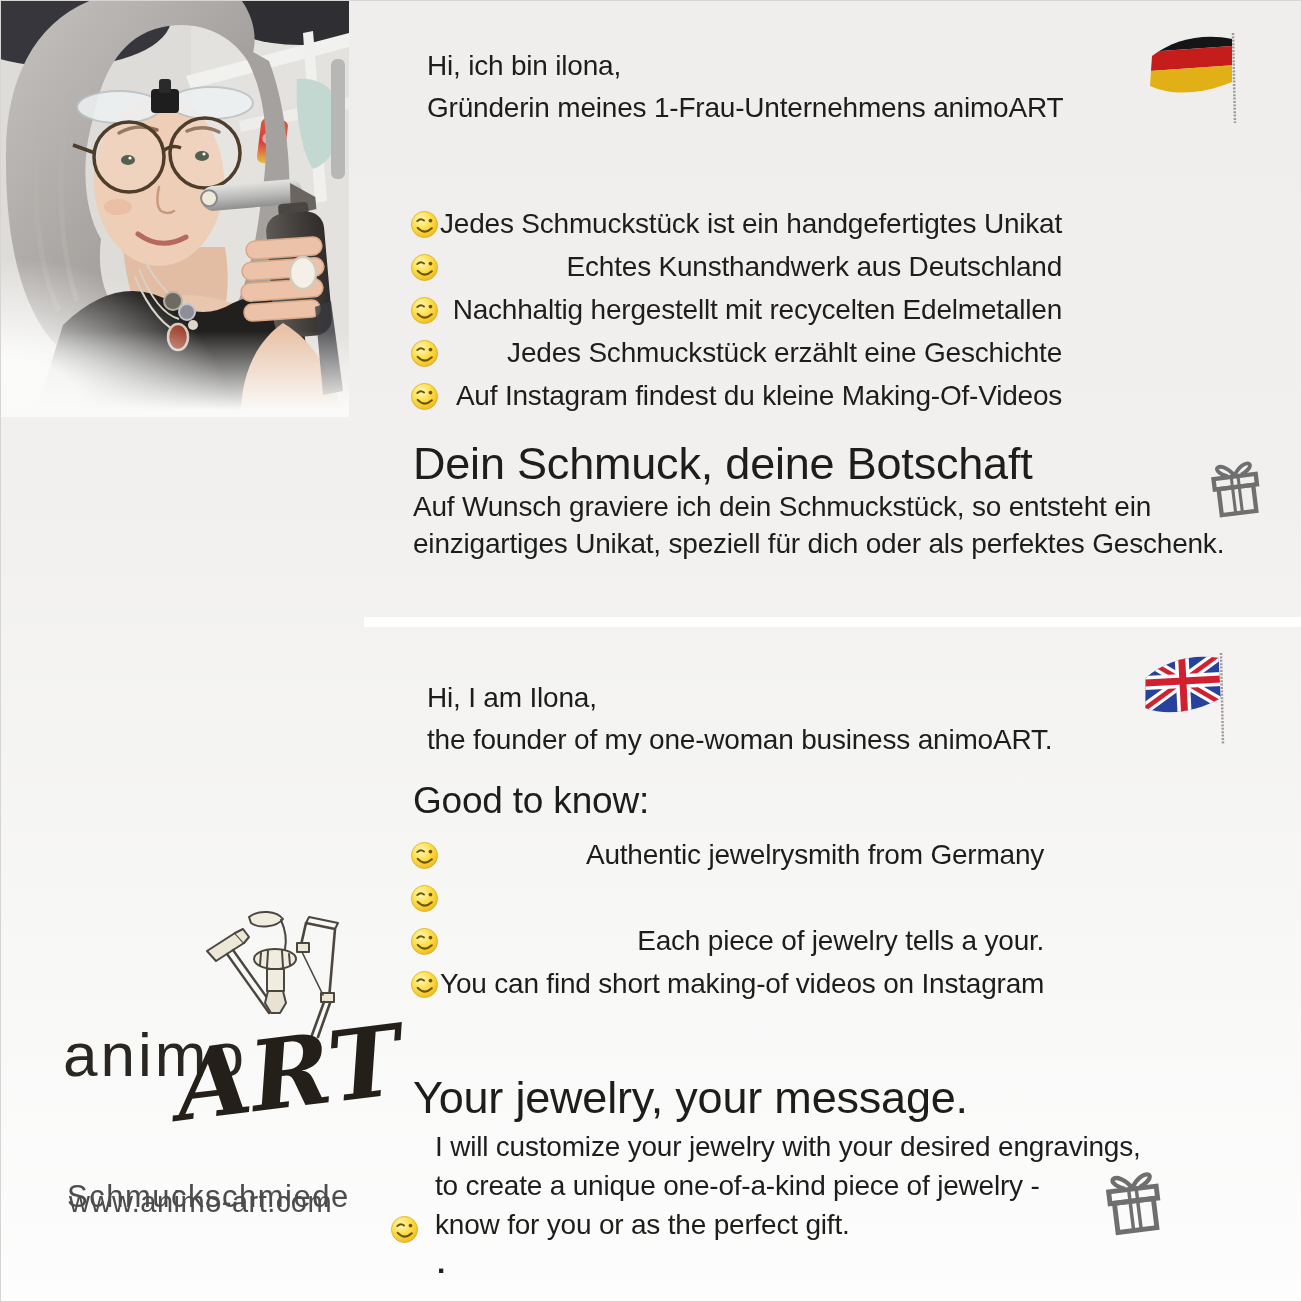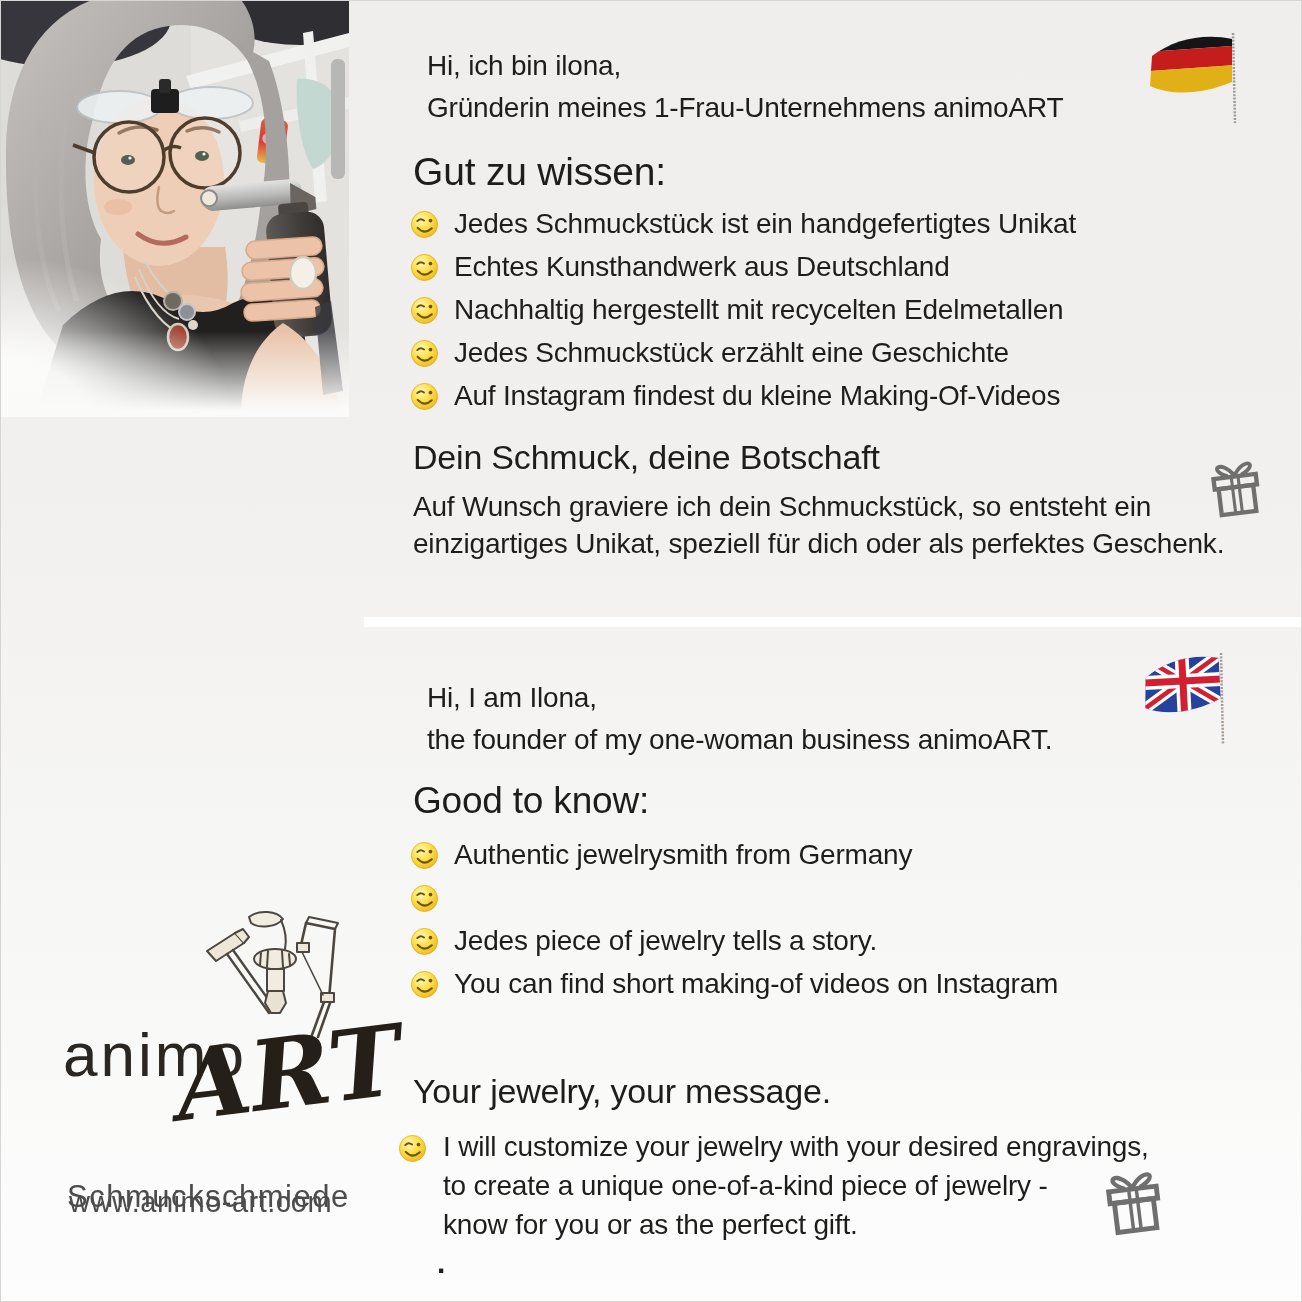--- a/index.html
+++ b/index.html
@@ -15,30 +15,30 @@
   .photo svg{display:block;}
   .photo-fade{left:0;top:330px;width:348px;height:86px;
     background:linear-gradient(to top,rgba(250,250,249,1) 8%,rgba(250,250,249,0) 100%);}
   .photo-corner{left:0;top:250px;width:240px;height:166px;
     background:radial-gradient(ellipse at 0% 100%,rgba(252,252,251,.95) 25%,rgba(252,252,251,0) 68%);}
   
   .greeting{left:413px;font-size:28px;line-height:42px;letter-spacing:-0.2px;margin-left:13px;}
   .g-de{top:44px;} .g-en{top:676px;}
   .h-big{left:412px;font-size:39px;letter-spacing:-0.2px;}
   .h-de{top:149px;} .h-en{top:779px;font-size:37px;}
-  .h-sub{left:412px;font-size:34px;letter-spacing:-0.2px;text-align:right;}
+  .h-sub{left:412px;font-size:45px;letter-spacing:-0.2px;text-align:right;}
   .h-sub-de{top:437px;} .h-sub-en{top:1071px;}
   ul.bullets{list-style:none;margin:0;padding:0;left:408px;}
   .ul-de{top:201px;} .ul-en{top:832px;}
-  ul.bullets li{display:flex;align-items:center;gap:14px;height:43px;font-size:28px;letter-spacing:-0.2px;}
+  ul.bullets li{display:flex;align-items:center;height:43px;font-size:28px;letter-spacing:-0.2px;justify-content:space-between;}
   .ul-en li{height:44px;}
   .smiley{width:31px;height:31px;flex-shrink:0;}
   .para{left:412px;font-size:28px;line-height:37px;letter-spacing:-0.2px;}
   .para-de{top:487px;}
-  .en-msg{left:396px;top:1126px;display:flex;gap:15px;}
+  .en-msg{left:388px;top:1126px;display:flex;gap:15px;align-items:flex-end;}
   .en-msg .smiley{margin-top:5px;}
   .en-msg .lines{font-size:28px;line-height:39px;letter-spacing:-0.2px;}
   .trailing-dot{left:436px;top:1245px;font-size:30px;font-weight:bold;}
   .divider{left:363px;top:616px;width:939px;height:10px;background:#ffffff;}
   
   .flag-de{left:1146px;top:24px;width:106px;height:104px;}
   .flag-uk{left:1140px;top:646px;width:104px;height:102px;}
   .gift-de{left:1206px;top:454px;width:58px;height:66px;}
   .gift-en{left:1100px;top:1164px;width:66px;height:74px;}
   
@@ -189,21 +189,20 @@
         <path d="M5,31 C27,14 57,8 85,14 L85,57 C59,68 27,72 3,61 Z" fill="#000" opacity="0.07"></path>
       </g>
     </svg>
   </div>
 
   <div class="abs greeting g-de">
     <div>Hi, ich bin ilona,</div>
     <div>Gründerin meines 1-Frau-Unternehmens animoART</div>
   </div>
 
-  <div class="abs h-big h-de">Gut zu wissen:</div>
 
   <ul class="abs bullets ul-de">
     <li>
       <svg class="smiley" viewBox="0 0 32 32">
           <circle cx="16" cy="17" r="13.5" fill="url(#smg)" stroke="#cfa90f" stroke-width="0.7"></circle>
           <path d="M8.5,13.5 q3.5,-3.6 7,-0.6" stroke="#6b5500" stroke-width="2" fill="none" stroke-linecap="round"></path>
           <circle cx="22.2" cy="13" r="1.9" fill="#6b5500"></circle>
           <path d="M9,20.5 q7,7.5 14.5,0.5" stroke="#6b5500" stroke-width="2.2" fill="none" stroke-linecap="round"></path>
         </svg>
       <span>Jedes Schmuckstück ist ein handgefertigtes Unikat</span>
@@ -314,21 +313,21 @@
           <path d="M9,20.5 q7,7.5 14.5,0.5" stroke="#6b5500" stroke-width="2.2" fill="none" stroke-linecap="round"></path>
         </svg>
     </li>
     <li>
       <svg class="smiley" viewBox="0 0 32 32">
           <circle cx="16" cy="17" r="13.5" fill="url(#smg)" stroke="#cfa90f" stroke-width="0.7"></circle>
           <path d="M8.5,13.5 q3.5,-3.6 7,-0.6" stroke="#6b5500" stroke-width="2" fill="none" stroke-linecap="round"></path>
           <circle cx="22.2" cy="13" r="1.9" fill="#6b5500"></circle>
           <path d="M9,20.5 q7,7.5 14.5,0.5" stroke="#6b5500" stroke-width="2.2" fill="none" stroke-linecap="round"></path>
         </svg>
-      <span>Jedes piece of jewelry tells a story.</span>
+      <span>Each piece of jewelry tells a your.</span>
     </li>
     <li>
       <svg class="smiley" viewBox="0 0 32 32">
           <circle cx="16" cy="17" r="13.5" fill="url(#smg)" stroke="#cfa90f" stroke-width="0.7"></circle>
           <path d="M8.5,13.5 q3.5,-3.6 7,-0.6" stroke="#6b5500" stroke-width="2" fill="none" stroke-linecap="round"></path>
           <circle cx="22.2" cy="13" r="1.9" fill="#6b5500"></circle>
           <path d="M9,20.5 q7,7.5 14.5,0.5" stroke="#6b5500" stroke-width="2.2" fill="none" stroke-linecap="round"></path>
         </svg>
       <span>You can find short making-of videos on Instagram</span>
     </li>

